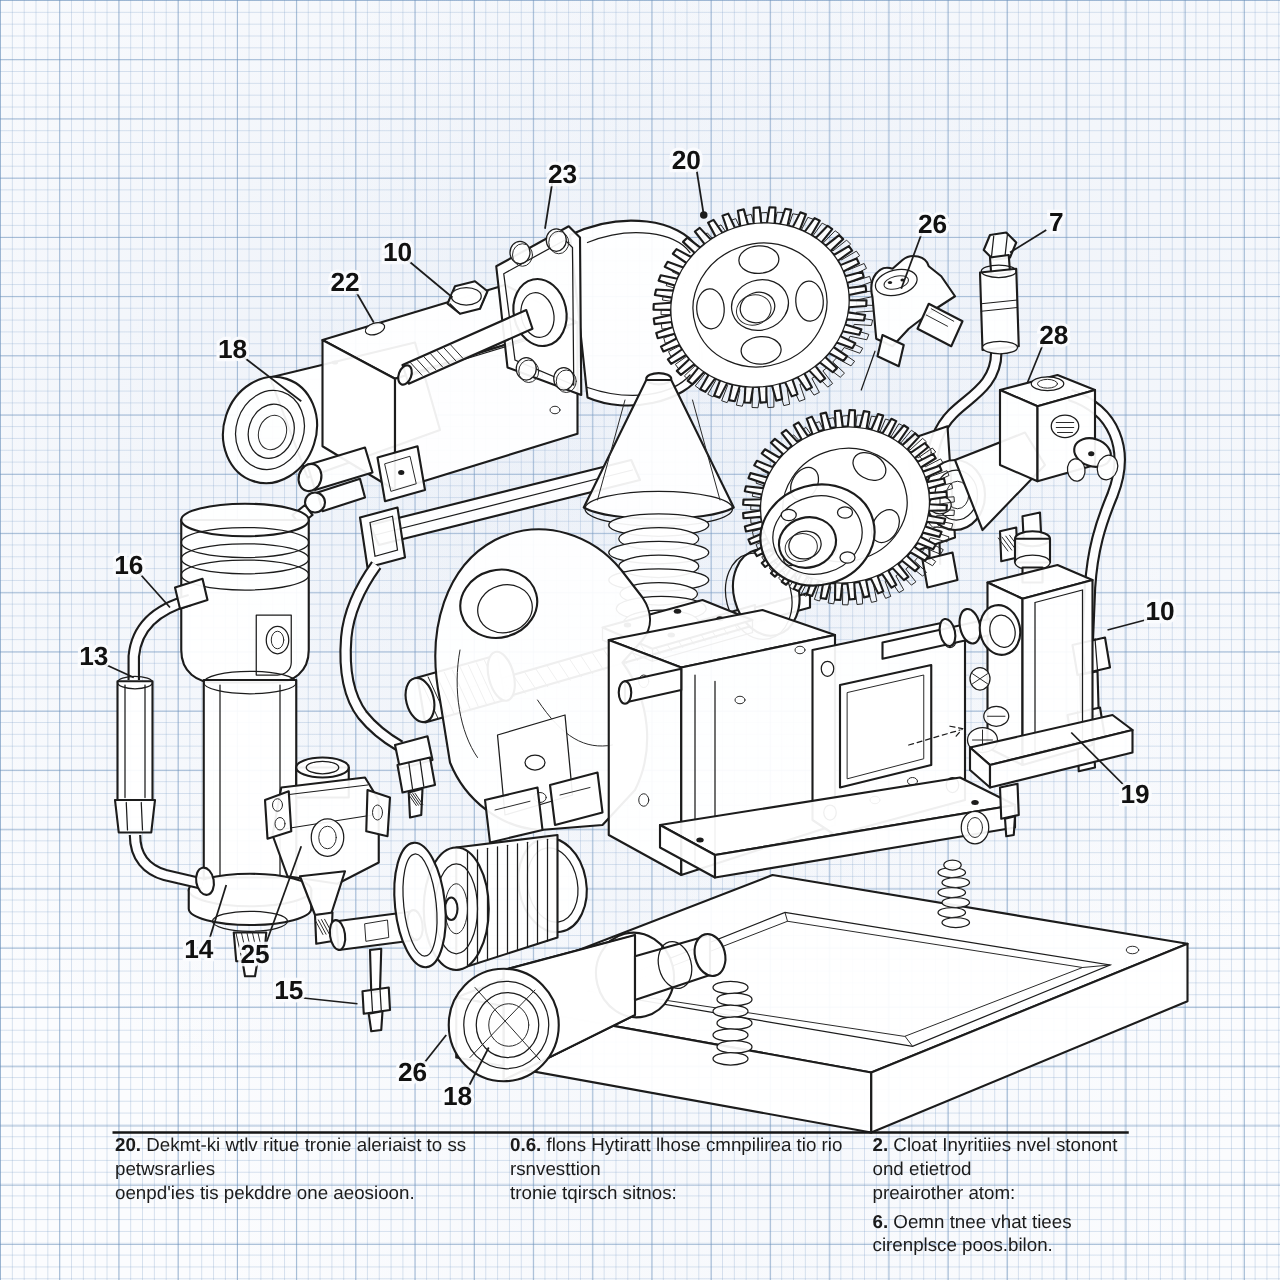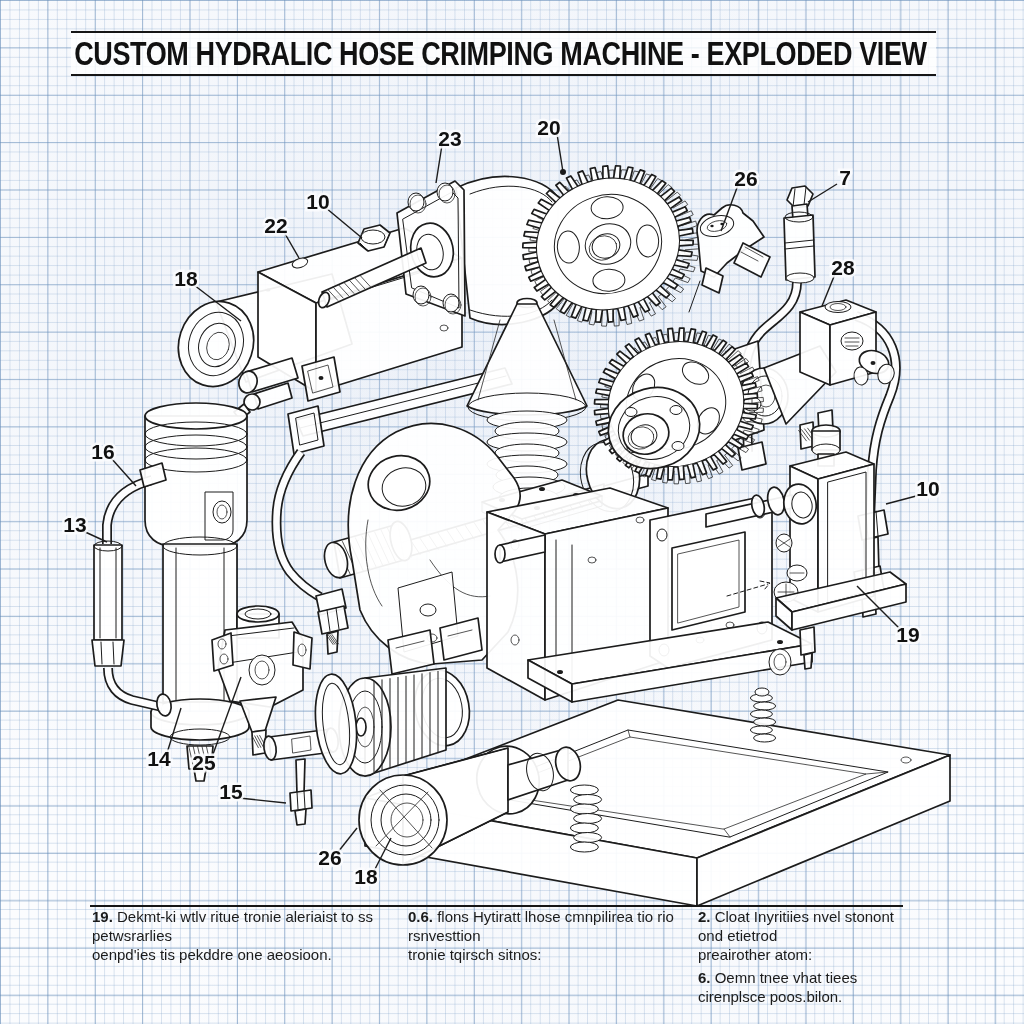--- a/index.html
+++ b/index.html
@@ -578,29 +578,26 @@
           <line x1="338" y1="852" x2="357" y2="828" class="leader"></line>
           <text x="330" y="865" text-anchor="middle" class="callout-text">26</text>
         </g>
         <g>
           <line x1="374" y1="871" x2="391" y2="838" class="leader"></line>
           <text x="366" y="884" text-anchor="middle" class="callout-text">18</text>
         </g>
       </g>
   </svg>
 
-  <div class="title-block">
-    <span style="transform: scaleX(0.795);">CUSTOM HYDRALIC HOSE CRIMPING MACHINE - EXPLODED VIEW</span>
-  </div>
 
   <div class="legend">
     <div class="legend-rule"></div>
     <div class="cols">
         <div class="col c0">
-          <p><b>19. </b><span>Dekmt-ki wtlv ritue tronie aleriaist to ss petwsrarlies
+          <p><b>20. </b><span>Dekmt-ki wtlv ritue tronie aleriaist to ss petwsrarlies
 oenpd'ies tis pekddre one aeosioon.</span></p>
         </div>
         <div class="col c1">
           <p><b>0.6. </b><span>flons Hytiratt lhose cmnpilirea tio rio rsnvesttion
 tronie tqirsch sitnos:</span></p>
         </div>
         <div class="col c2">
           <p><b>2. </b><span>Cloat Inyritiies nvel stonont ond etietrod
 preairother atom:</span></p>
           <p><b>6. </b><span>Oemn tnee vhat tiees cirenplsce poos.bilon.</span></p>

